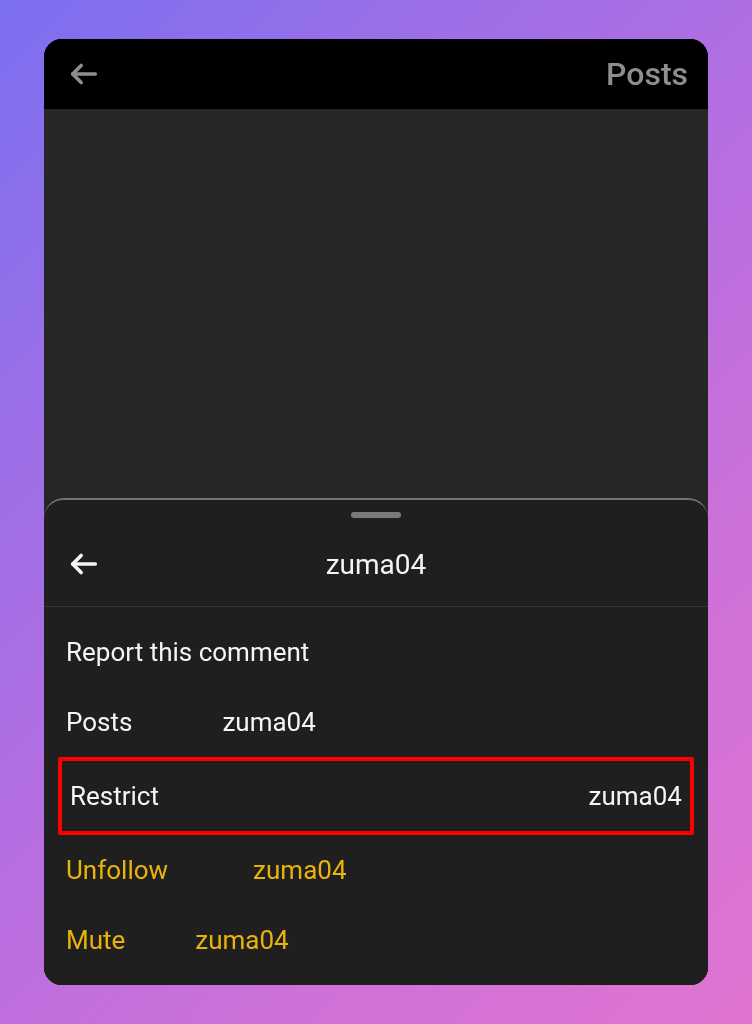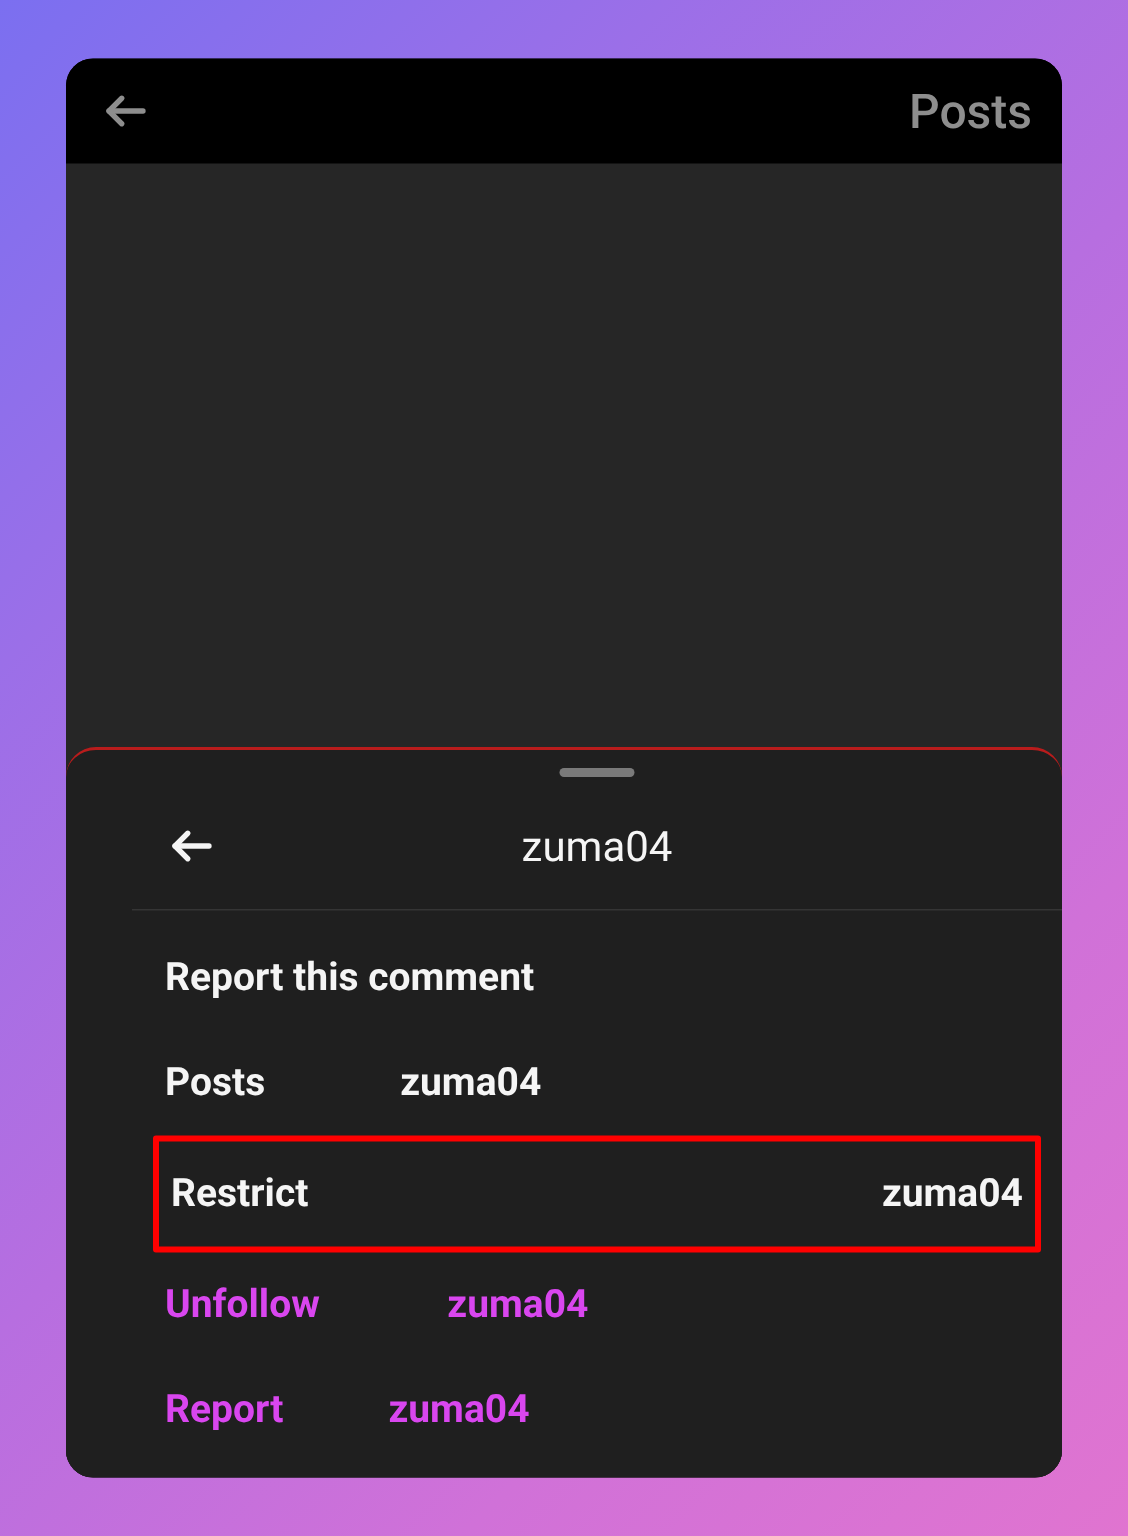--- a/index.html
+++ b/index.html
@@ -53,22 +53,21 @@
     }
     .bottom-sheet {
       position: absolute;
       bottom: 0;
       left: 0;
       right: 0;
       background: #1f1f1f;
       border-top-left-radius: 20px;
       border-top-right-radius: 20px;
       padding-bottom: 10px;
-      border-top: 2px solid #b91c1c;
-      padding-left: 44px;
+      border-top: 2px solid #737373;
     }
     .drag-handle {
       width: 50px;
       height: 6px;
       background: #7a7a7a;
       border-radius: 3px;
       margin: 12px auto 18px auto;
     }
     .sheet-header {
       display: flex;
@@ -94,26 +93,26 @@
       font-size: 28px;
       font-weight: 400;
     }
     .menu-list {
       padding: 10px 14px 0 14px;
     }
     .menu-item {
       padding: 20px 8px;
       color: #f5f5f5;
       font-size: 26px;
-      font-weight: 700;
+      font-weight: 400;
       cursor: pointer;
       display: flex;
       align-items: center;
     }
-    .menu-item.danger { color: #d946ef; }
+    .menu-item.danger { color: #eab308; }
     .action-label { display: inline-block; }
     .username-label { display: inline-block; }
     .gap-sm { width: 90px; display: inline-block; }
     .gap-md { width: 90px; display: inline-block; }
     .gap-lg { width: 85px; display: inline-block; }
     .gap-block { width: 70px; display: inline-block; }
     .highlight-box {
       border: 4px solid #ff0000;
       border-radius: 2px;
       justify-content: space-between;
@@ -167,21 +166,21 @@
           <span class="username-label">zuma04</span>
         </div>
 
         <div class="menu-item danger">
           <span class="action-label">Unfollow</span>
           <span class="gap-lg"></span>
           <span class="username-label">zuma04</span>
         </div>
 
         <div class="menu-item danger">
-          <span class="action-label">Report</span>
+          <span class="action-label">Mute</span>
           <span class="gap-block"></span>
           <span class="username-label">zuma04</span>
         </div>
 
       </div>
     </div>
   </div>
 </div>
 
 </body></html>

